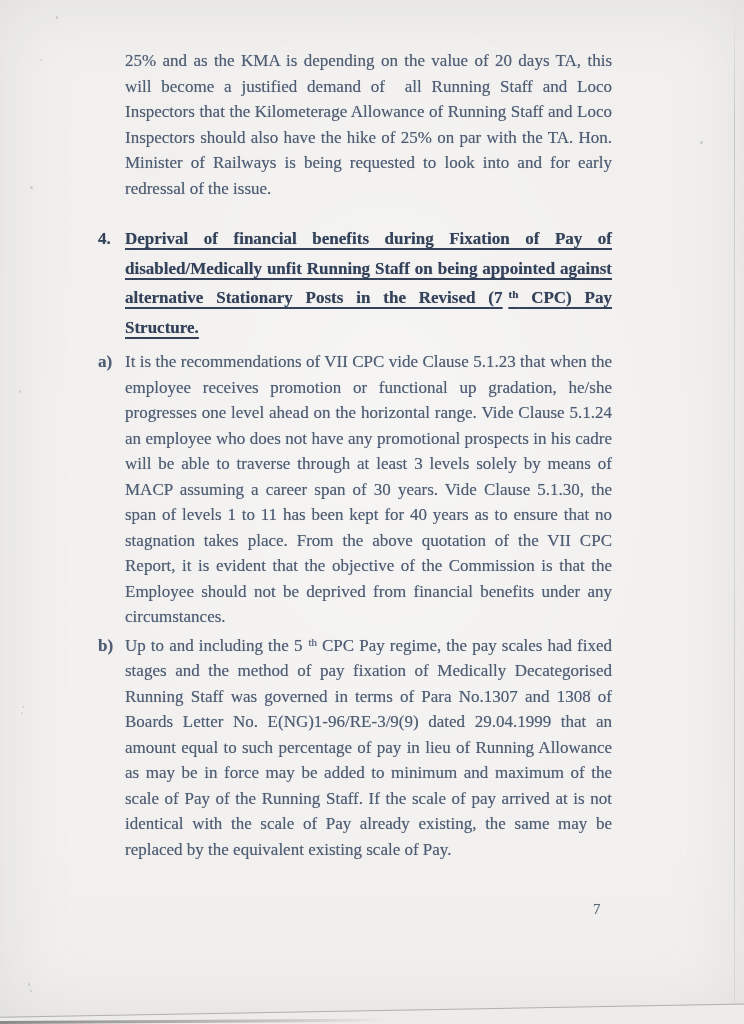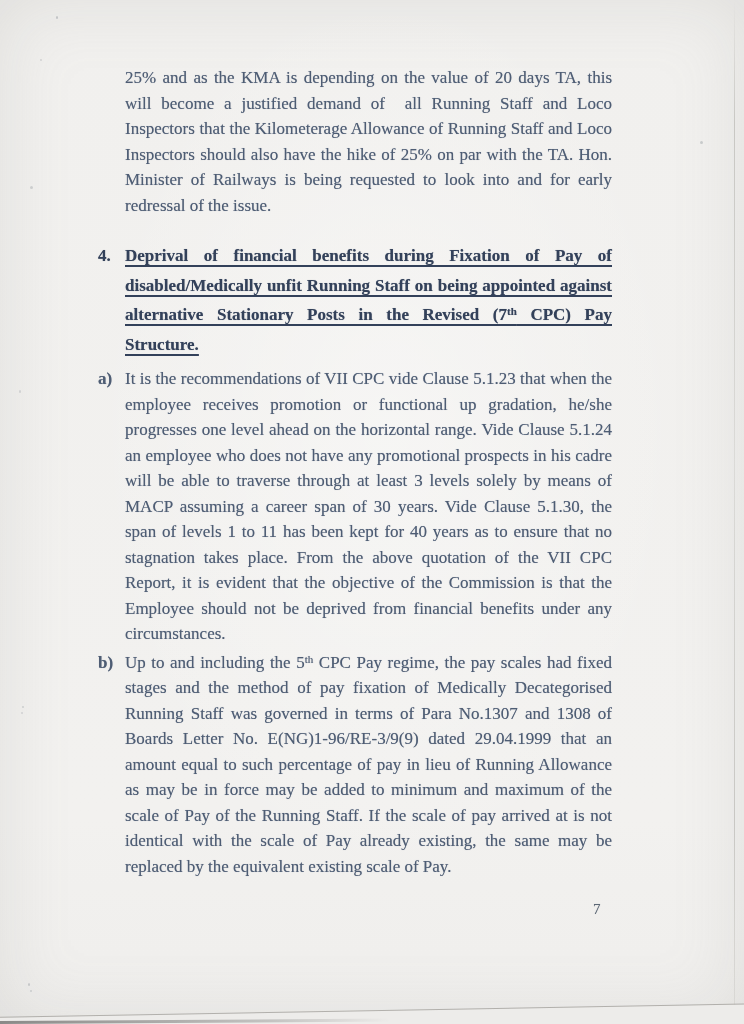--- a/index.html
+++ b/index.html
@@ -12,21 +12,21 @@
     position: relative;
     width: 744px; height: 1024px;
     overflow: hidden;
     background:
       radial-gradient(ellipse at 52% 42%, rgba(255,255,255,0.35) 0%, rgba(255,255,255,0) 55%),
       linear-gradient(180deg, #f1f0ee 0%, #f2f1ef 80%, #efeeec 100%);
     box-shadow: inset 0 0 70px rgba(145,145,138,0.18);
   }
   .content {
     position: absolute;
-    left: 125px; top: 65px;
+    left: 125px; top: 48px;
     width: 487px;
     color: #4e5d74;
     font-size: 17px;
     line-height: 25.5px;
     text-align: justify;
     text-shadow: 0 0 0.7px rgba(78,93,116,0.55);
   }
   .para { position: relative; margin: 0 0 3px 0; }
   .marker {
     position: absolute;
@@ -44,20 +44,21 @@
   }
   .section-heading .hd-underline {
     text-decoration: underline;
     text-decoration-thickness: 1.5px;
     text-underline-offset: 3.5px;
   }
   sup {
     font-size: 11px;
     line-height: 0;
     vertical-align: 5px;
+    padding-left: 6px;
   }
   .page-number {
     position: absolute;
     left: 593px; top: 901px;
     font-size: 15px;
     color: #5c6775;
     text-shadow: 0 0 0.7px rgba(92,103,117,0.5);
   }
   
   .edge-line-right {

